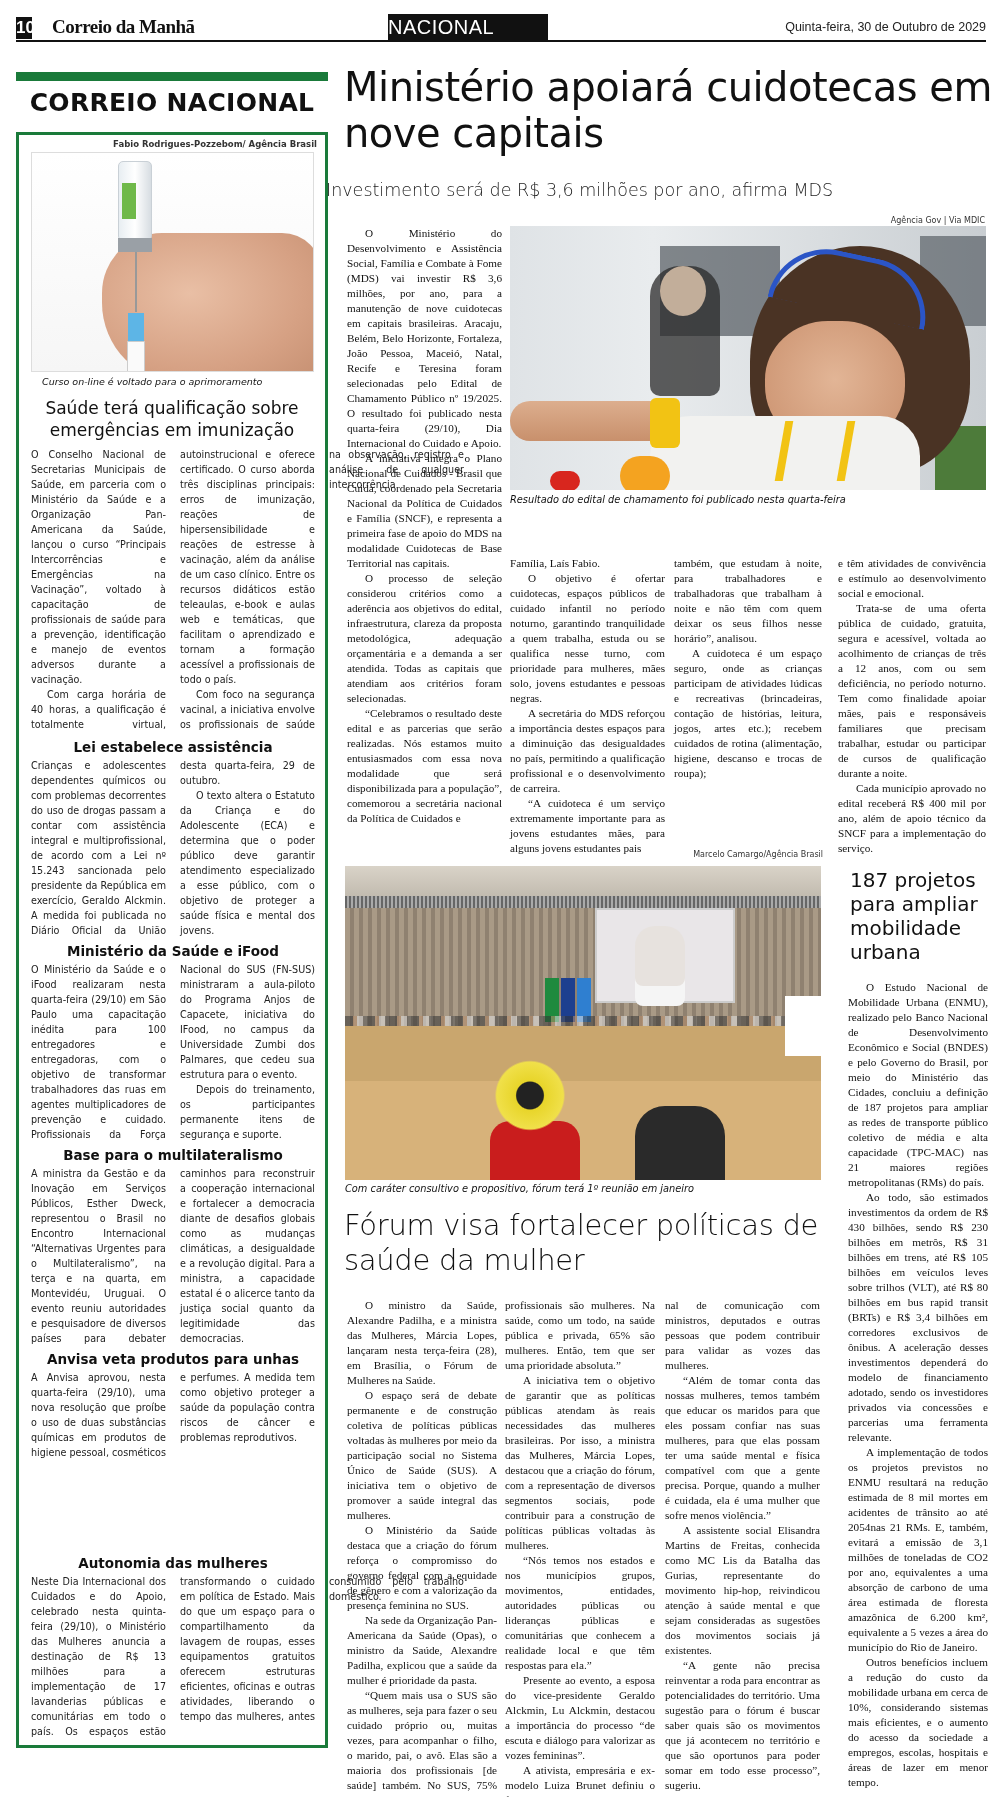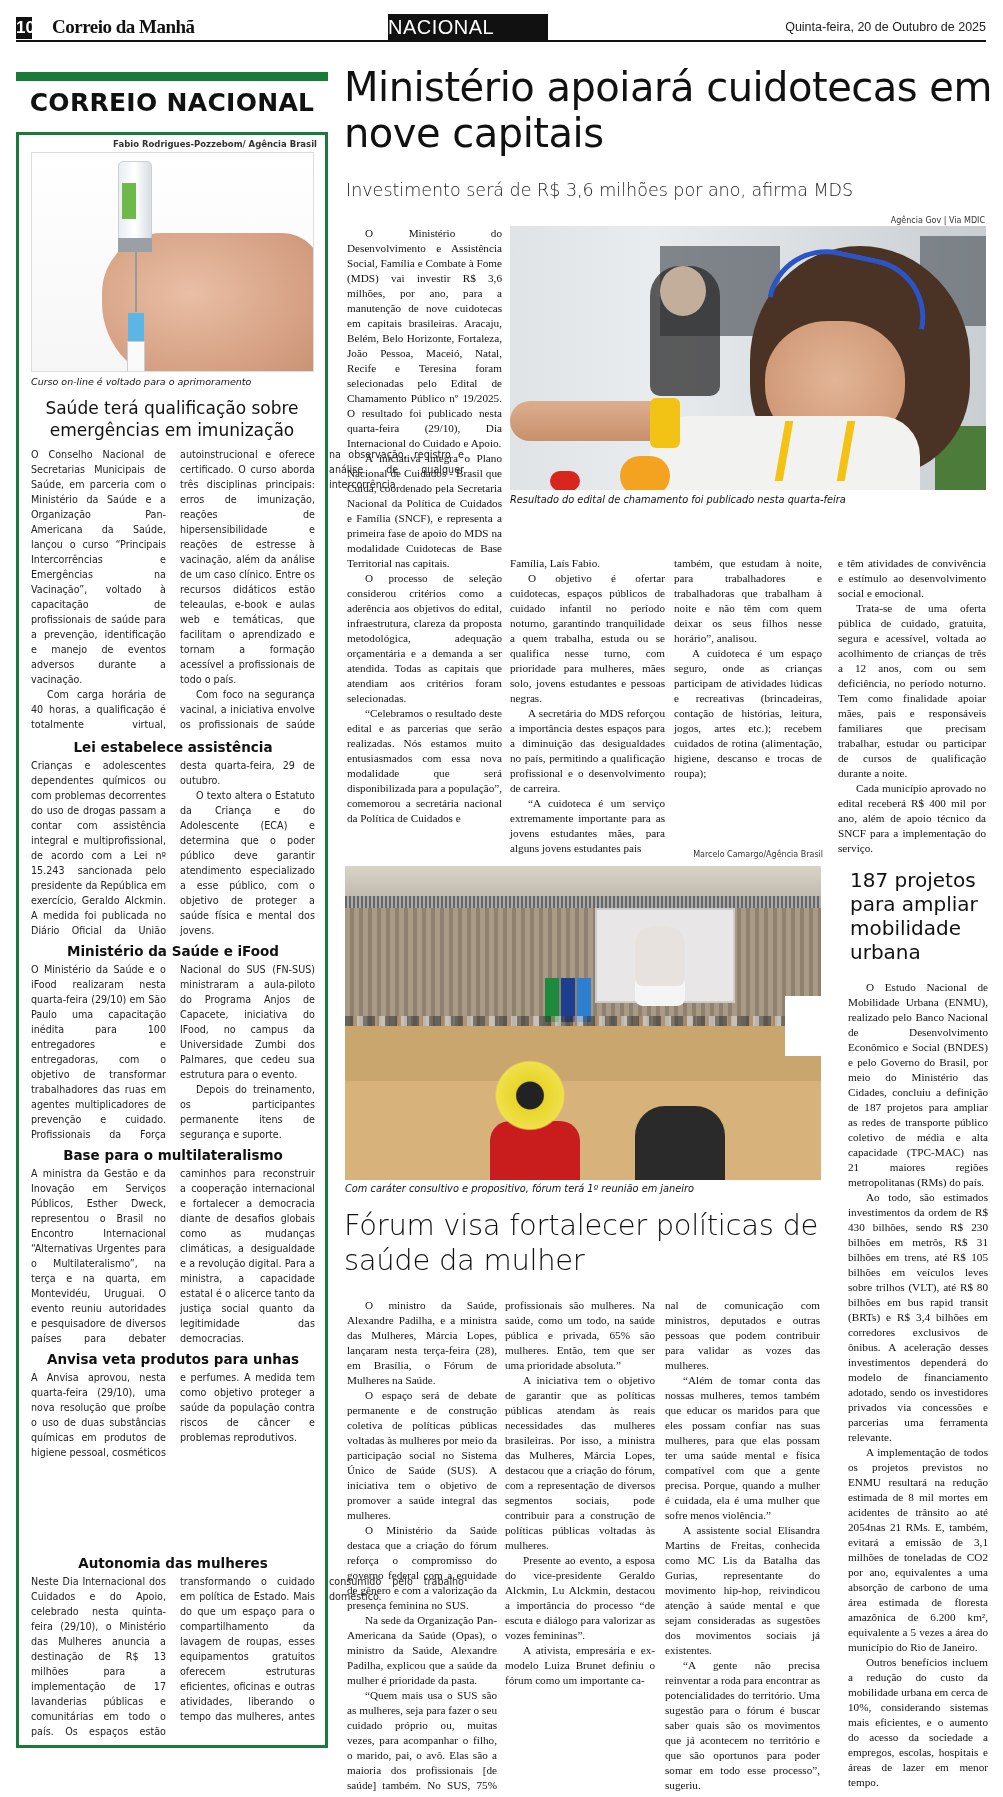--- a/index.html
+++ b/index.html
@@ -18,30 +18,30 @@
 #lbox{left:16px;top:132px;width:312px;height:1616px;border:3px solid #1a7a3a}
 #lcredit{right:8px;top:4px;font:bold 8.5px "DejaVu Sans",sans-serif;color:#333}
 #lphoto{left:12px;top:17px;width:283px;height:220px;background:linear-gradient(180deg,#fff 0%,#f6f6f6 100%);border:1px solid #ddd;overflow:hidden}
 .lp-vial{left:86px;top:8px;width:34px;height:80px;background:linear-gradient(90deg,#e8eef2,#fff,#d7dde2);border-radius:5px;border:1px solid #c9d0d6}
 .lp-label{left:90px;top:30px;width:14px;height:36px;background:#6fb94a}
 .lp-cap{left:86px;top:85px;width:34px;height:14px;background:#9aa0a6}
 .lp-hand{left:70px;top:80px;width:220px;height:150px;background:radial-gradient(ellipse at 40% 40%,#e9bfa5,#d6a184 60%,#c48e70);border-radius:60px 40px 20px 80px}
 .lp-needle{left:103px;top:99px;width:2px;height:60px;background:#999}
 .lp-hub{left:96px;top:160px;width:16px;height:30px;background:#5db5e6}
 .lp-barrel{left:95px;top:188px;width:18px;height:32px;background:#fafafa;border:1px solid #ccc}
-#lcap{left:12px;top:241px;font:italic 9.5px "DejaVu Sans",sans-serif;color:#111}
+#lcap{left:23px;top:241px;font:italic 9.5px "DejaVu Sans",sans-serif;color:#111}
 #lhead{left:0;top:262px;width:306px;text-align:center;font:17px "DejaVu Sans",sans-serif;line-height:22px}
 .brief{position:absolute;left:12px;width:284px}
 .brief h3{font:13.5px "DejaVu Sans",sans-serif;text-align:center;font-weight:600;margin-bottom:3px}
 .cols2{column-count:2;column-gap:14px;font:9.6px/15px "DejaVu Sans",sans-serif;text-align:justify;color:#222}
 .cols2 p{text-indent:16px}
 .cols2 p:first-child{text-indent:0}
 
 #mhead{left:344px;top:64px;width:650px;font:40px "DejaVu Sans",sans-serif;line-height:46px;letter-spacing:-0.5px}
-#msub{left:346px;top:180px;font:17.5px "DejaVu Sans",sans-serif;color:#222;font-weight:300}
+#msub{left:326px;top:180px;font:17.5px "DejaVu Sans",sans-serif;color:#222;font-weight:300}
 #mcredit1{right:18px;top:216px;font:8px "DejaVu Sans",sans-serif;color:#333}
 #photo1{left:510px;top:226px;width:476px;height:264px;overflow:hidden;background:linear-gradient(90deg,#dfe3e6 0%,#e9ecee 30%,#c9ced2 100%)}
 .p1-bgwin{left:150px;top:20px;width:120px;height:90px;background:#2a3138;opacity:.55}
 .p1-bgwin2{left:410px;top:10px;width:66px;height:90px;background:#3a4148;opacity:.55}
 .p1-person{left:140px;top:40px;width:70px;height:130px;background:#2a2a2a;border-radius:30px 30px 10px 10px;opacity:.75}
 .p1-head{left:150px;top:40px;width:46px;height:50px;background:#e3c9b0;border-radius:50%;opacity:.8}
 .p1-green{left:425px;top:200px;width:51px;height:64px;background:#4d7b3a}
 .p1-hair{left:240px;top:20px;width:220px;height:230px;background:#4a3324;border-radius:50% 50% 40% 40%}
 .p1-face{left:255px;top:95px;width:140px;height:130px;background:radial-gradient(ellipse at 50% 45%,#e2b596,#c98f6c);border-radius:45% 45% 50% 50%}
 .p1-band{left:262px;top:28px;width:160px;height:60px;border:5px solid #2b55c6;border-bottom:none;border-radius:80px 80px 0 0;transform:rotate(12deg)}
@@ -74,21 +74,21 @@
 #fhead{left:344px;top:1208px;width:480px;font:29px "DejaVu Sans",sans-serif;line-height:35px;letter-spacing:-0.3px;font-weight:300}
 #rhead{left:850px;top:868px;width:145px;font:20px "DejaVu Sans",sans-serif;line-height:24px}
 </style>
 </head>
 <body>
 
 <div id="hdr" class="abs">
   <div id="pgnum" class="abs">10</div>
   <div id="paper" class="abs">Correio da Manhã</div>
   <div id="sect" class="abs">NACIONAL</div>
-  <div id="date" class="abs">Quinta-feira, 20 de Outubro de 2025</div>
+  <div id="date" class="abs">Quinta-feira, 30 de Outubro de 2029</div>
 </div>
 
 <div id="lbar" class="abs"></div>
 <div id="ltitle" class="abs">CORREIO NACIONAL</div>
 <div id="lbox" class="abs">
   <div id="lcredit" class="abs">Fabio Rodrigues-Pozzebom/ Agência Brasil</div>
   <div id="lphoto" class="abs">
     <div class="abs lp-hand"></div>
     <div class="abs lp-vial"></div>
     <div class="abs lp-label"></div>
@@ -213,20 +213,21 @@
 <div class="serifcol" style="left:347px;top:1298px;width:150px">
   <p>O ministro da Saúde, Alexandre Padilha, e a ministra das Mulheres, Márcia Lopes, lançaram nesta terça-feira (28), em Brasília, o Fórum de Mulheres na Saúde.</p>
   <p>O espaço será de debate permanente e de construção coletiva de políticas públicas voltadas às mulheres por meio da participação social no Sistema Único de Saúde (SUS). A iniciativa tem o objetivo de promover a saúde integral das mulheres.</p>
   <p>O Ministério da Saúde destaca que a criação do fórum reforça o compromisso do governo federal com a equidade de gênero e com a valorização da presença feminina no SUS.</p>
   <p>Na sede da Organização Pan-Americana da Saúde (Opas), o ministro da Saúde, Alexandre Padilha, explicou que a saúde da mulher é prioridade da pasta.</p>
   <p>“Quem mais usa o SUS são as mulheres, seja para fazer o seu cuidado próprio ou, muitas vezes, para acompanhar o filho, o marido, pai, o avô. Elas são a maioria dos profissionais [de saúde] também. No SUS, 75% dos</p>
 </div>
 <div class="serifcol" style="left:505px;top:1298px;width:150px">
   <p class="noi">profissionais são mulheres. Na saúde, como um todo, na saúde pública e privada, 65% são mulheres. Então, tem que ser uma prioridade absoluta.”</p>
   <p>A iniciativa tem o objetivo de garantir que as políticas públicas atendam às reais necessidades das mulheres brasileiras. Por isso, a ministra das Mulheres, Márcia Lopes, destacou que a criação do fórum, com a representação de diversos segmentos sociais, pode contribuir para a construção de políticas públicas voltadas às mulheres.</p>
+  <p>“Nós temos nos estados e nos municípios grupos, movimentos, entidades, autoridades públicas ou lideranças públicas e comunitárias que conhecem a realidade local e que têm respostas para ela.”</p>
   <p>Presente ao evento, a esposa do vice-presidente Geraldo Alckmin, Lu Alckmin, destacou a importância do processo “de escuta e diálogo para valorizar as vozes femininas”.</p>
   <p>A ativista, empresária e ex-modelo Luiza Brunet definiu o fórum como um importante ca-</p>
 </div>
 <div class="serifcol" style="left:665px;top:1298px;width:155px">
   <p class="noi">nal de comunicação com ministros, deputados e outras pessoas que podem contribuir para validar as vozes das mulheres.</p>
   <p>“Além de tomar conta das nossas mulheres, temos também que educar os maridos para que eles possam confiar nas suas mulheres, para que elas possam ter uma saúde mental e física compatível com que a gente precisa. Porque, quando a mulher é cuidada, ela é uma mulher que sofre menos violência.”</p>
   <p>A assistente social Elisandra Martins de Freitas, conhecida como MC Lis da Batalha das Gurias, representante do movimento hip-hop, reivindicou atenção à saúde mental e que sejam consideradas as sugestões dos movimentos sociais já existentes.</p>
   <p>“A gente não precisa reinventar a roda para encontrar as potencialidades do território. Uma sugestão para o fórum é buscar saber quais são os movimentos que já acontecem no território e que são oportunos para poder somar em todo esse processo”, sugeriu.</p>
 </div>
 

